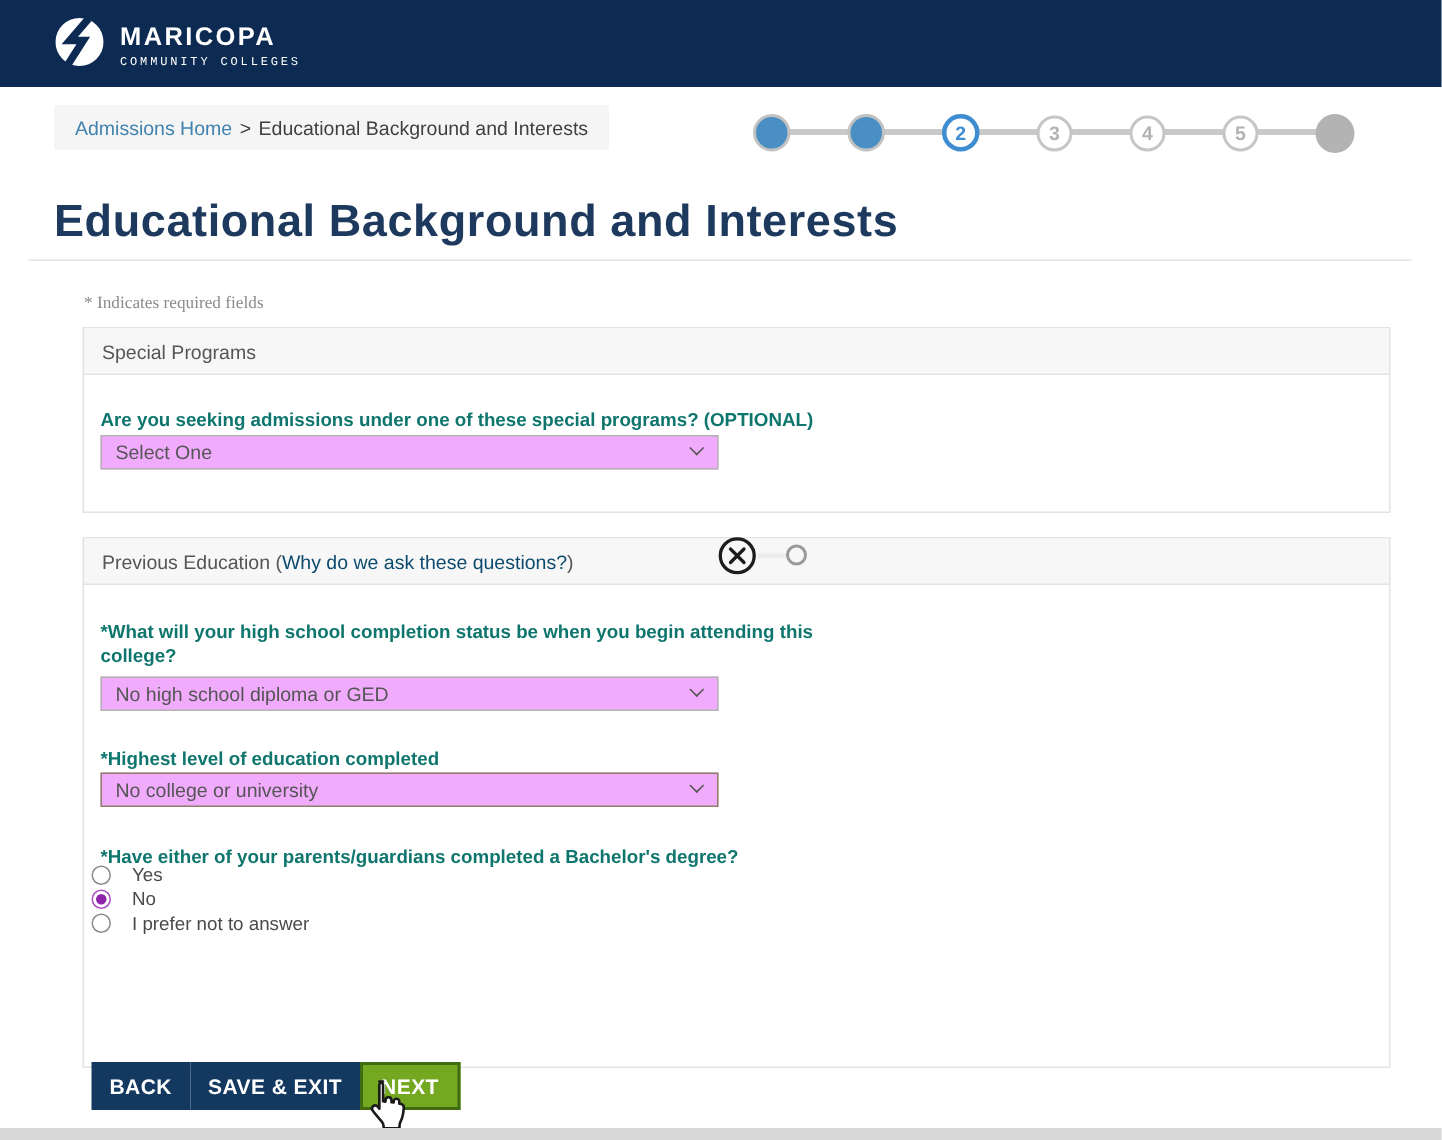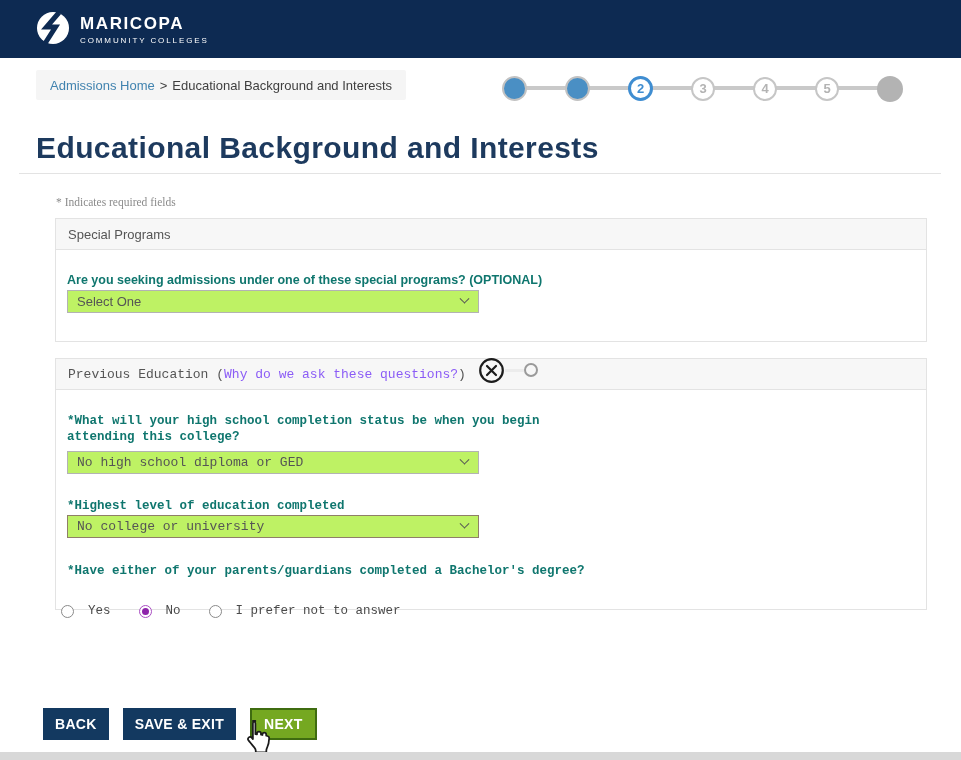--- a/index.html
+++ b/index.html
@@ -7,21 +7,21 @@
   body {
     position:relative; background:#fff; overflow:hidden;
     font-family:"Liberation Sans", sans-serif; color:#333;
   }
 
   
   .topbar { position:absolute; top:0; left:0; width:961px; height:58px; background:#0d2a52; }
   .logo { position:absolute; left:36px; top:11px; display:flex; align-items:center; gap:10px; cursor:pointer; }
   .brand-text { display:flex; flex-direction:column; }
   .brand-name { color:#fff; font-size:17px; font-weight:700; letter-spacing:1.6px; line-height:1; }
-  .brand-sub  { color:#fff; font-size:8px; font-weight:400; letter-spacing:1.9px; margin-top:4px; }
+  .brand-sub  { color:#fff; font-size:8px; font-weight:400; letter-spacing:1.9px; margin-top:4px;font-family:Liberation Mono, monospace; }
 
   
   .breadcrumb { position:absolute; top:70px; left:36px; height:30px; background:#f5f5f5;
     display:flex; align-items:center; padding:0 14px; font-size:13px; color:#3f3f3f; border-radius:2px;text-align:right; }
   .breadcrumb a { color:#4183af; text-decoration:none; cursor:pointer; }
   .breadcrumb .sep { margin:0 5px; }
 
   
   .stepper { position:absolute; top:75px; left:502px; width:401px; height:27px; }
   .stepper-line { position:absolute; top:11px; left:12px; right:12px; height:4px; background:#c9c9c9; }
@@ -35,50 +35,50 @@
 
   
   .page-title { position:absolute; top:131px; left:36px; font-size:30px; font-weight:600;
     color:#1d3a5e; letter-spacing:0.4px; }
   .title-rule { position:absolute; top:173px; left:19px; width:922px; height:1px; background:#e3e3e3; }
   .required-note { position:absolute; top:196px; left:56px; font-size:11.5px; color:#8b8b8b;font-family:Liberation Serif, serif; }
 
   
   .panel { position:absolute; left:55px; width:872px; background:#fff; border:1px solid #e3e3e3; }
   .panel-1 { top:218px; height:124px; }
-  .panel-2 { top:358px; height:252px;font-family:Liberation Mono, monospace; }
+  .panel-2 { top:358px; height:354px; }
   .panel-header { height:31px; background:#f7f7f7; border-bottom:1px solid #e3e3e3;
     display:flex; align-items:center; padding-left:12px; font-size:13px; color:#555; }
-  .panel-header a { color:#8b5cf6; text-decoration:none; cursor:pointer; }
+  .panel-header a { color:#0c4a6e; text-decoration:none; cursor:pointer; }
 
   .q-label { position:absolute; font-size:12.5px; font-weight:700; color:#0f766e; line-height:1.3; }
 
-  .select { position:absolute; width:412px; height:23px; background:#bef264; border:1px solid #b3b3b3;
+  .select { position:absolute; width:412px; height:23px; background:#f0abfc; border:1px solid #b3b3b3;
     display:flex; align-items:center; justify-content:space-between; padding:0 10px 0 9px;
     font-size:13px; color:#555; cursor:pointer; }
   .select.tan-border { border-color:#8f7f68;gap:36px; }
   .chevron { width:7px; height:7px; border-right:1.6px solid #555; border-bottom:1.6px solid #555;
     transform:rotate(45deg) translate(-2px,-2px); }
 
   
-  .radio-group { position:absolute; left:5px; top:244px; display:flex; flex-direction:row;gap:28px; }
+  .radio-group { position:absolute; left:5px; top:216px; display:flex; flex-direction:column; }
   .radio-row { display:flex; align-items:center; height:16.3px; cursor:pointer; }
   .radio { width:13px; height:13px; border:1.5px solid #8a8a8a; border-radius:50%; background:#fff; position:relative; }
   .radio.checked { border-color:#a94ec2; }
   .radio.checked::after { content:""; position:absolute; inset:2px; border-radius:50%; background:#8e24aa; }
   .radio-label { margin-left:14px; font-size:12.5px; color:#4a4a4a; }
 
   
   .x-icon { position:absolute; top:357px; left:478px; width:27px; height:27px; }
   .connector { position:absolute; top:369px; left:505px; width:19px; height:3px; background:#ececec; }
   .small-circle { position:absolute; top:363px; left:524px; width:14px; height:14px;
     border:2px solid #9a9a9a; border-radius:50%; }
 
   
-  .actions { position:absolute; top:708px; left:43px; display:flex; gap:14px; }
+  .actions { position:absolute; top:708px; left:61px; display:flex; }
   .btn { height:32px; display:flex; align-items:center; justify-content:center;
     color:#fff; font-size:14px; font-weight:600; letter-spacing:0.3px; padding:0 12px;
     border:none; cursor:pointer; }
   .btn-navy { background:#133960; }
   .btn-green { background:#75a821; border:2px solid #3f6c10; }
 
   .cursor-icon { position:absolute; top:719px; left:242px; pointer-events:none; }
 
   .footer-strip { position:absolute; top:752px; left:0; width:961px; height:8px; background:#d8d8d8; }
 </style>

